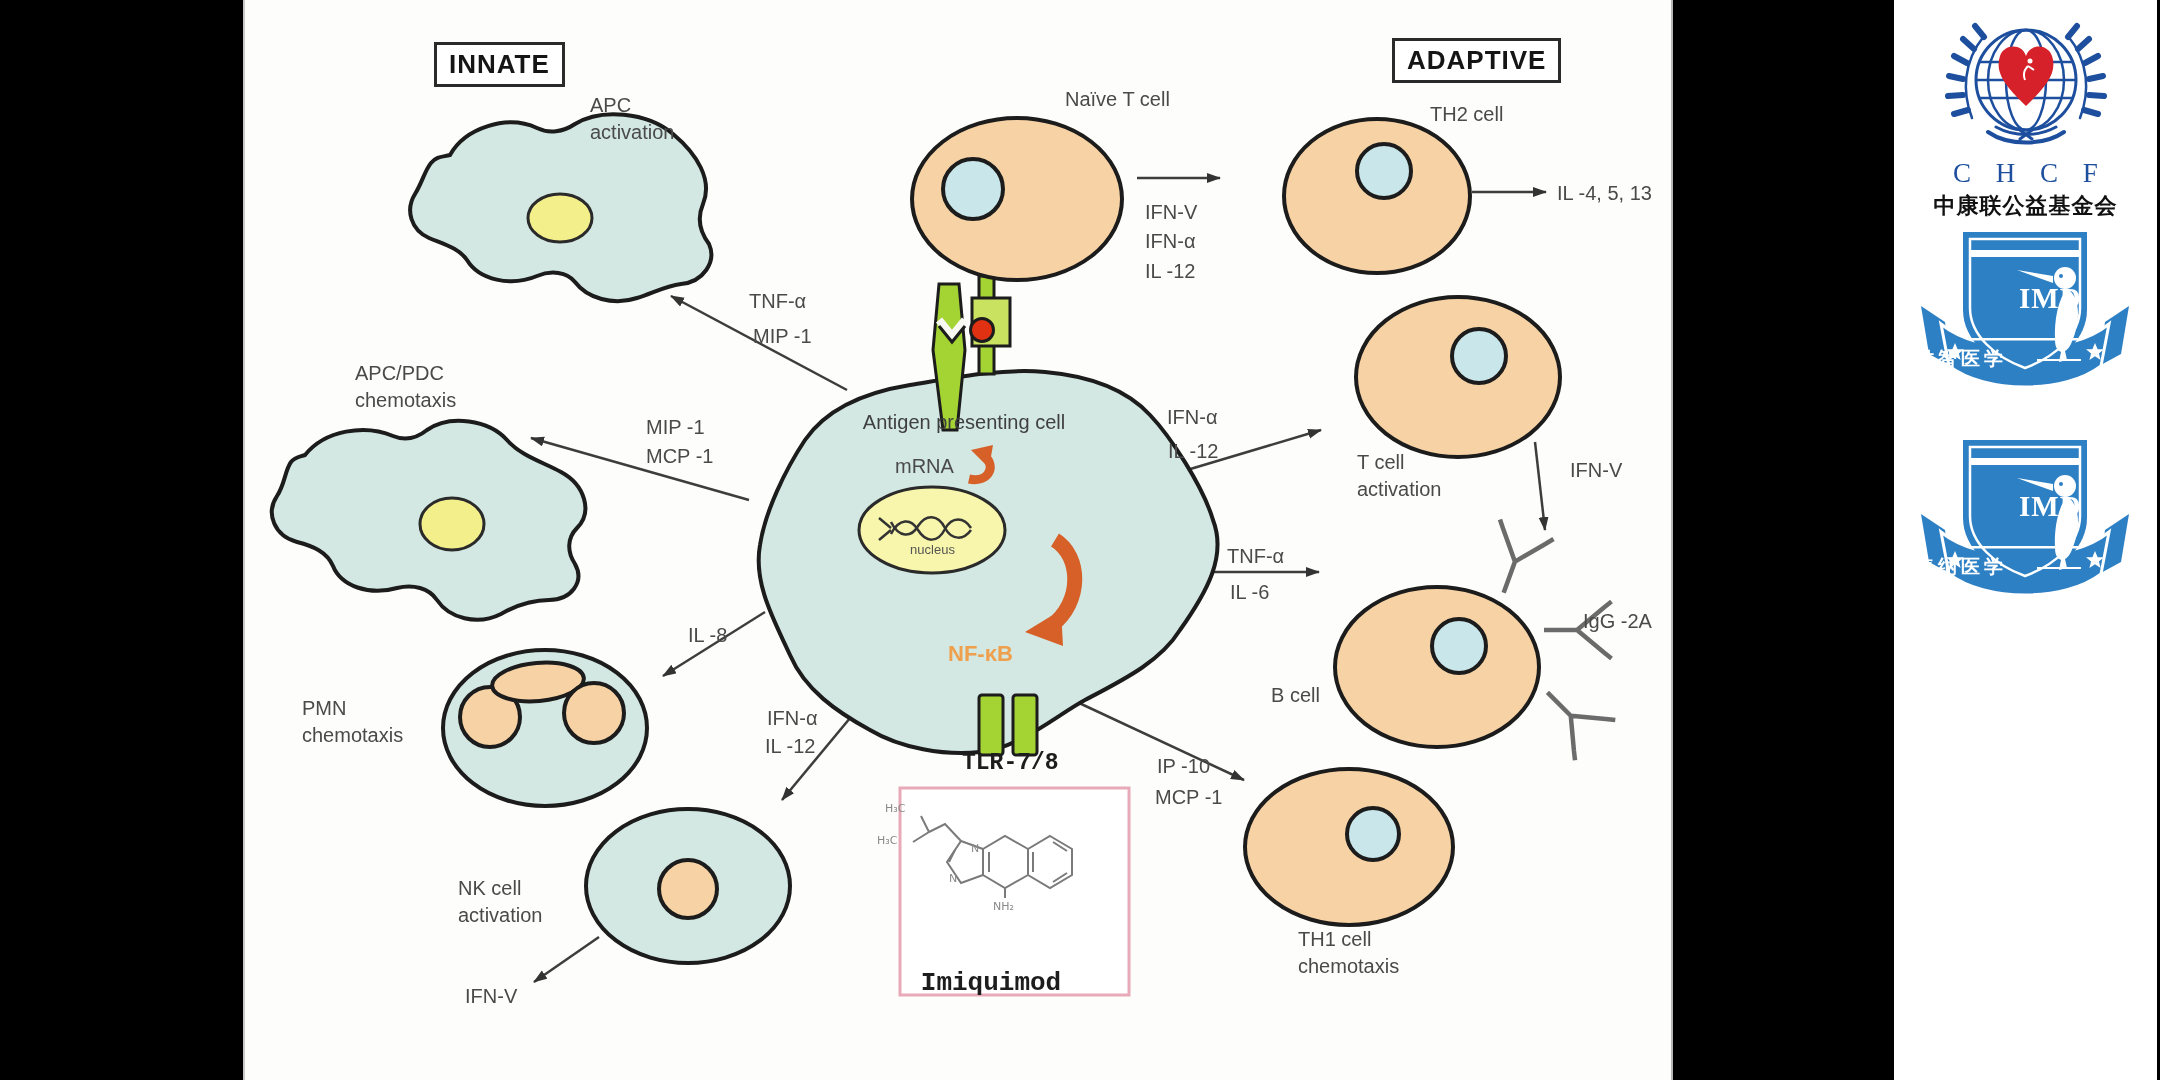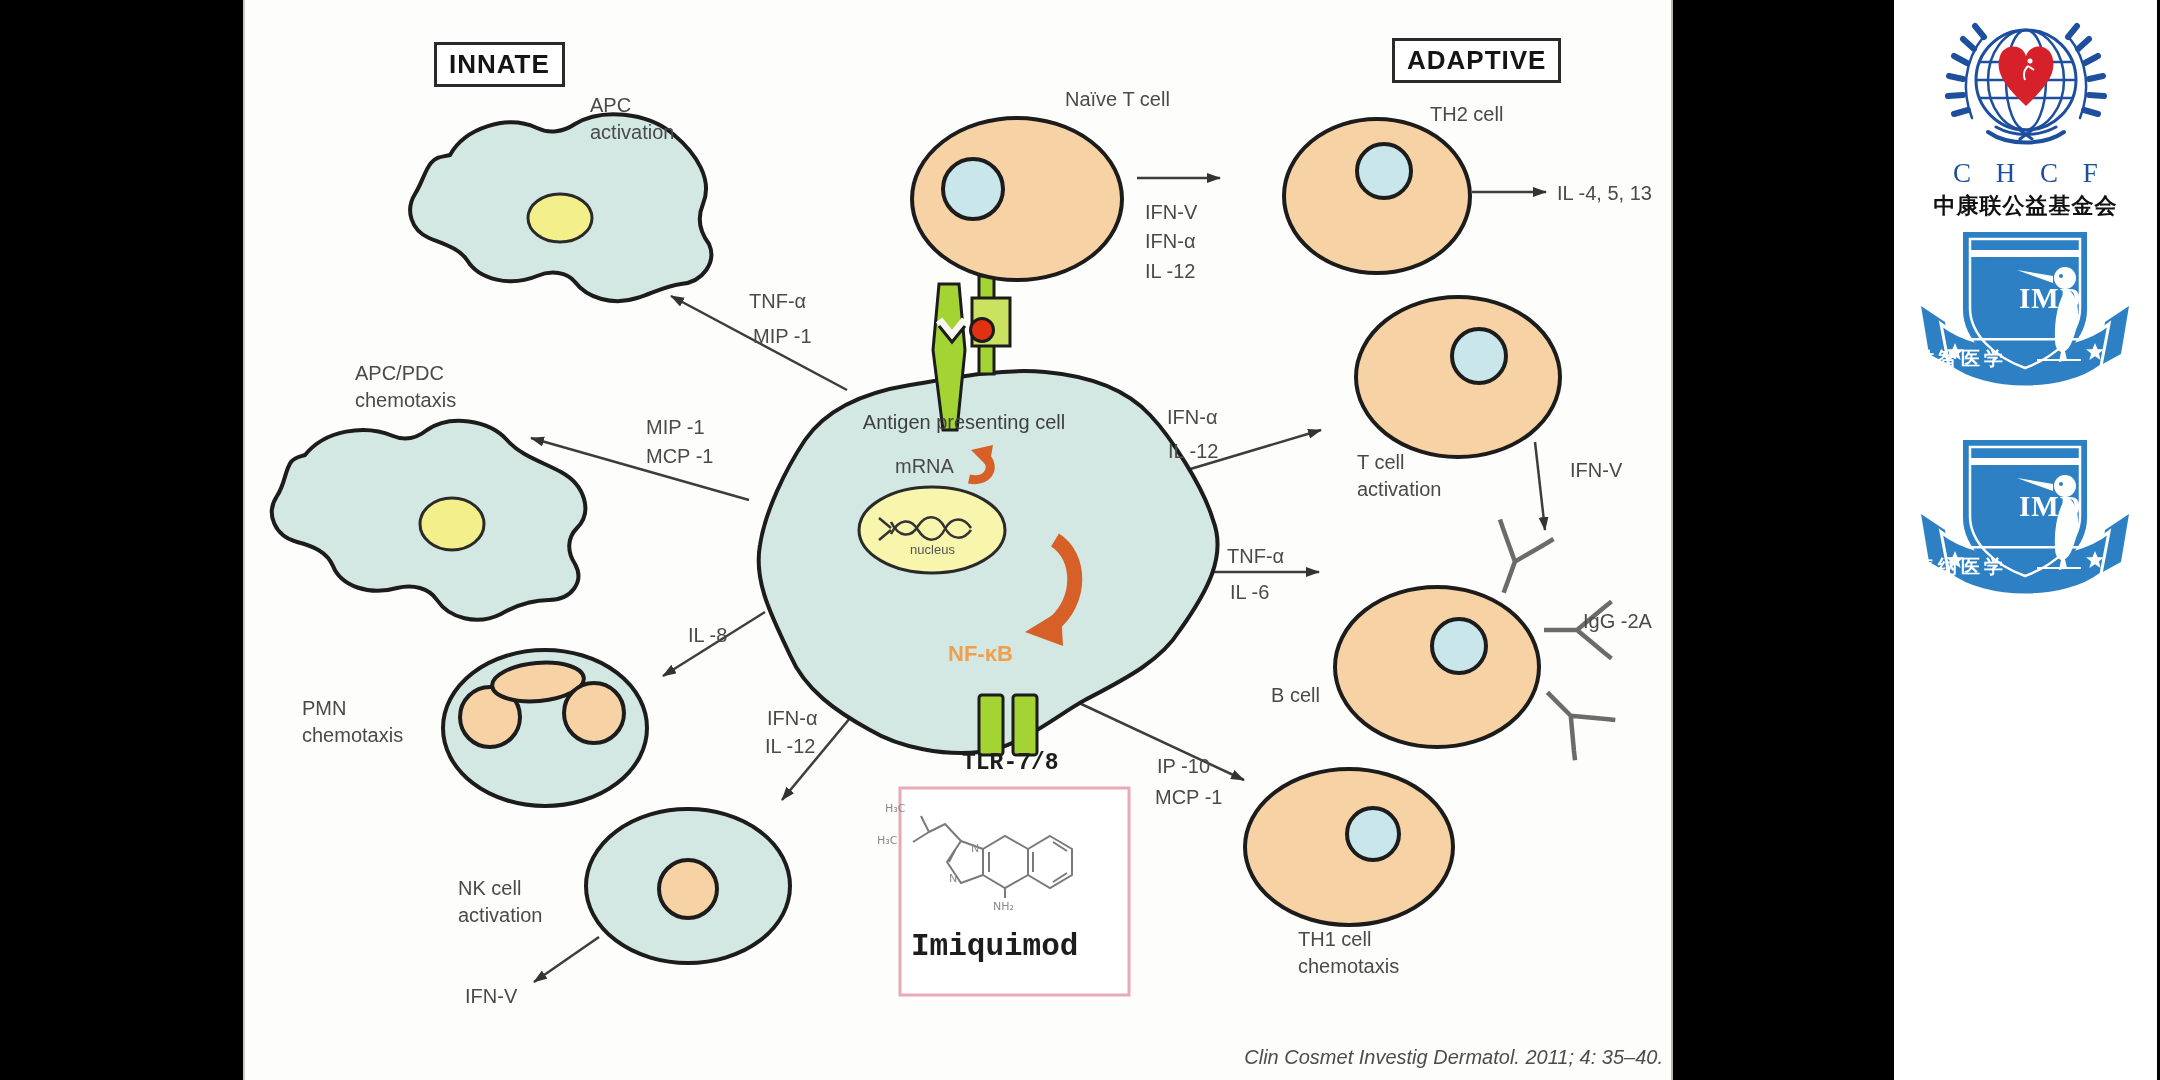--- a/index.html
+++ b/index.html
@@ -186,21 +186,21 @@
     <div class="lbl" style="left:57px;top:695px;">PMN
 chemotaxis</div>
 
     <div class="lbl" style="left:522px;top:705px;">IFN-α</div>
     <div class="lbl" style="left:520px;top:733px;">IL -12</div>
     <div class="lbl" style="left:213px;top:875px;">NK cell
 activation</div>
     <div class="lbl" style="left:220px;top:983px;">IFN-V</div>
 
     <div class="lbl bold" style="left:717px;top:748px;font-size:23px;">TLR-7/8</div>
-    <div class="lbl bold ctr" style="left:666px;top:926px;width:160px;font-size:31px;">Imiquimod</div>
+    <div class="lbl bold ctr" style="left:666px;top:966px;width:160px;font-size:26px;">Imiquimod</div>
 
     <div class="lbl mol" style="left:640px;top:802px;">H₃C</div>
     <div class="lbl mol" style="left:632px;top:834px;">H₃C</div>
     <div class="lbl mol" style="left:704px;top:872px;">N</div>
     <div class="lbl mol" style="left:726px;top:842px;">N</div>
     <div class="lbl mol" style="left:748px;top:900px;">NH₂</div>
 
     <div class="lbl" style="left:922px;top:404px;">IFN-α</div>
     <div class="lbl" style="left:923px;top:438px;">IL -12</div>
     <div class="lbl" style="left:1112px;top:449px;">T cell
@@ -210,21 +210,20 @@
     <div class="lbl" style="left:982px;top:543px;">TNF-α</div>
     <div class="lbl" style="left:985px;top:579px;">IL -6</div>
     <div class="lbl rgt" style="left:995px;top:682px;width:80px;">B cell</div>
     <div class="lbl" style="left:1338px;top:608px;">IgG -2A</div>
 
     <div class="lbl" style="left:912px;top:753px;">IP -10</div>
     <div class="lbl" style="left:910px;top:784px;">MCP -1</div>
     <div class="lbl" style="left:1053px;top:926px;">TH1 cell
 chemotaxis</div>
 
-    <div class="lbl cite" style="right:8px;top:1044px;">Clin Cosmet Investig Dermatol. 2011; 4: 35–40.</div>
   </div>
 
   <div class="logo-strip">
 
     <div class="chcf">
       <svg width="180" height="150" viewBox="0 0 180 150" style="display:block;margin:0 auto;">
         <g stroke="#1d4f9e" stroke-width="2.5" fill="none">
           <circle cx="90" cy="74" r="50" stroke-width="3"></circle>
           <ellipse cx="90" cy="74" rx="20" ry="50"></ellipse>
           <ellipse cx="90" cy="74" rx="38" ry="50"></ellipse>

